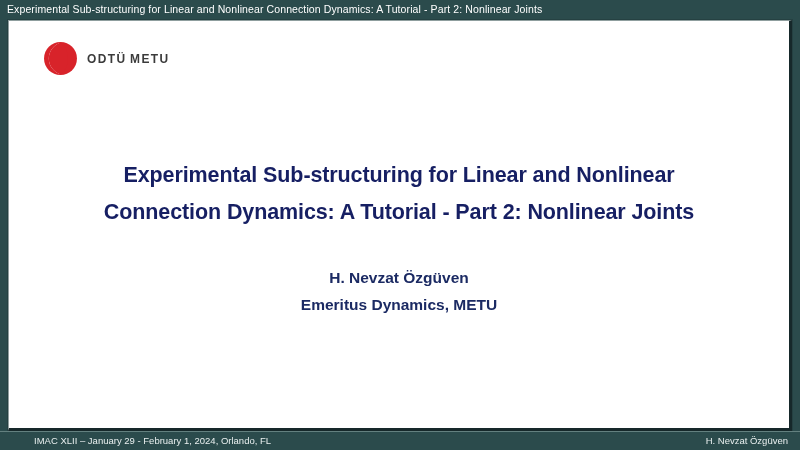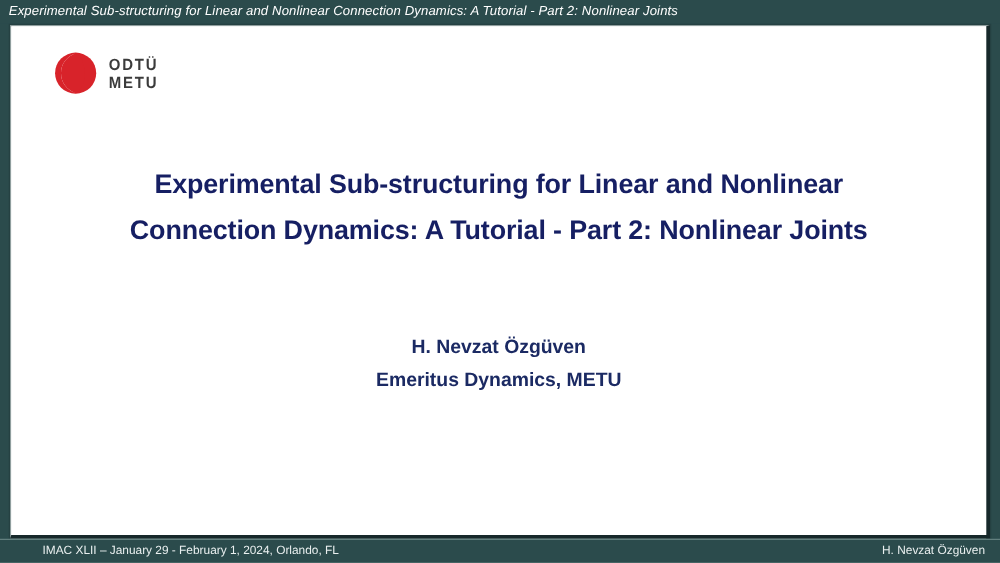--- a/index.html
+++ b/index.html
@@ -34,21 +34,20 @@
     box-sizing: border-box;
     padding-left: 7px;
   }
   .titlebar-text {
     color: #ffffff;
     font-size: 10.5px;
     font-weight: 400;
     letter-spacing: 0.01em;
     white-space: nowrap;
     line-height: 1;
-    font-style: italic;
   }
 
   
   .slide-frame {
     position: absolute;
     left: 8px;
     top: 20px;
     width: 784px;
     height: 411px;
     background: #ffffff;
@@ -78,39 +77,39 @@
     gap: 9px;
   }
   .logo-mark {
     width: 35px;
     height: 35px;
     flex: 0 0 35px;
     display: block;
   }
   .logo-wordmark {
     display: flex;
-    flex-direction: column;
+    flex-direction: row;
     justify-content: flex-end;
     line-height: 1.02;
   }
   .logo-word {
     color: #3b3b3b;
     font-size: 13px;
     font-weight: 700;
     letter-spacing: 0.12em;
     transform: scaleX(0.92);
     transform-origin: left center;
     white-space: nowrap;
   }
 
   
   .title-block {
     position: absolute;
     left: 0;
-    top: 108px;
+    top: 136px;
     width: 100%;
     text-align: center;
   }
   .title-line {
     color: #161f63;
     font-size: 21.5px;
     font-weight: 700;
     line-height: 37px;
     letter-spacing: -0.005em;
     white-space: nowrap;

